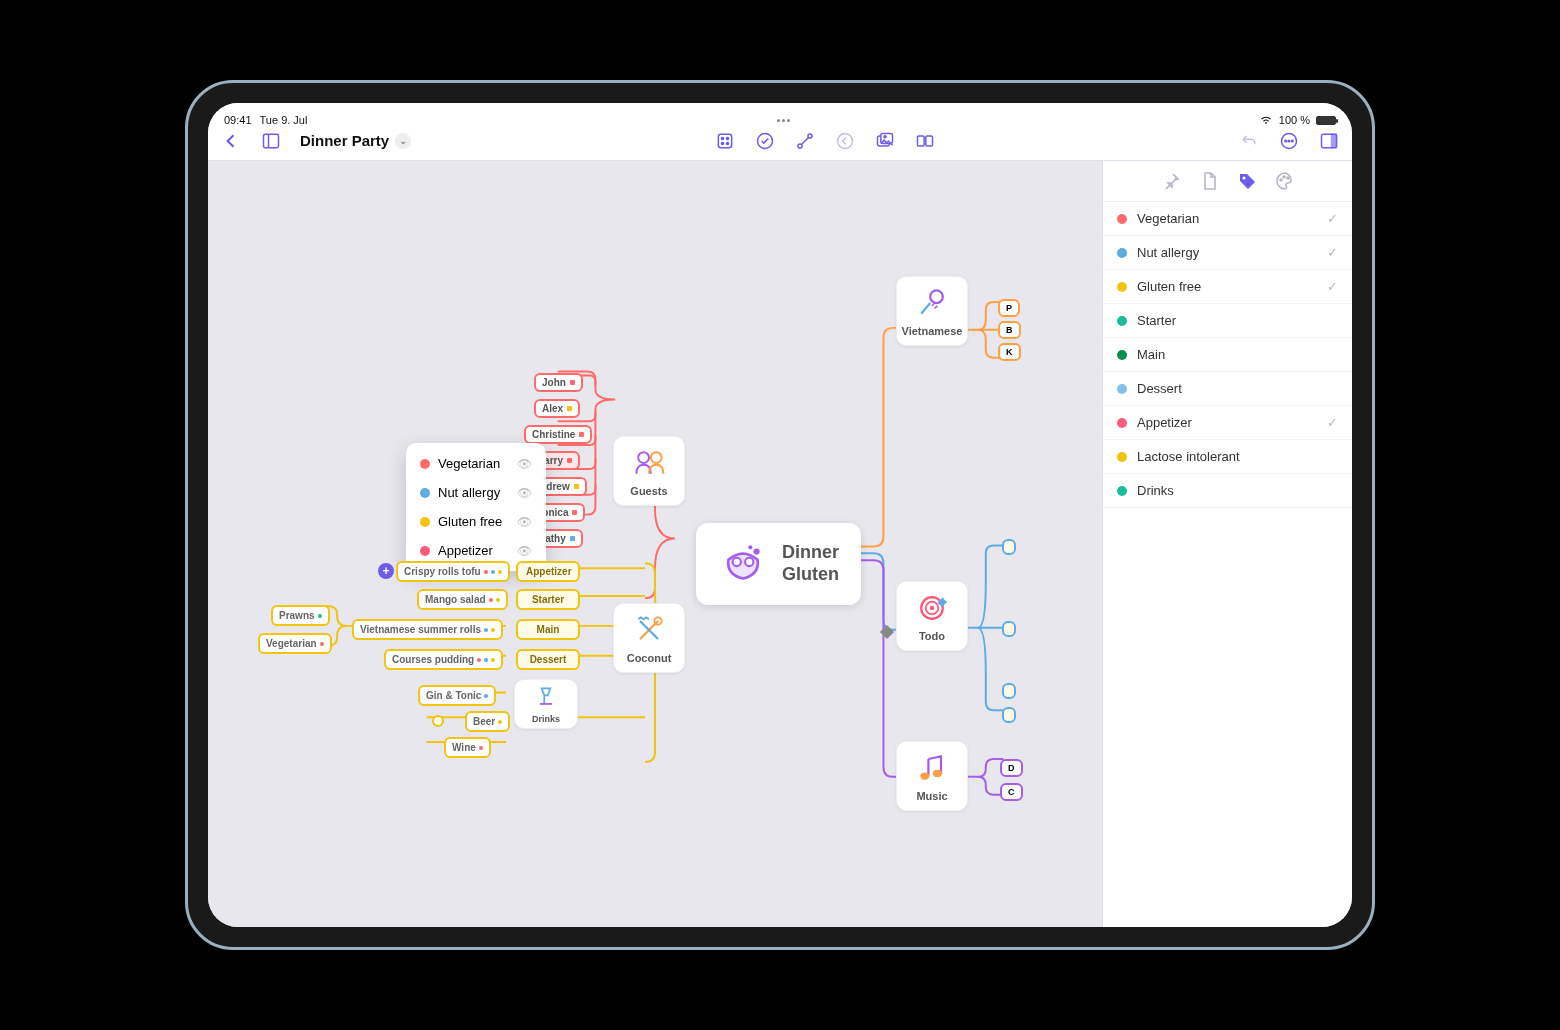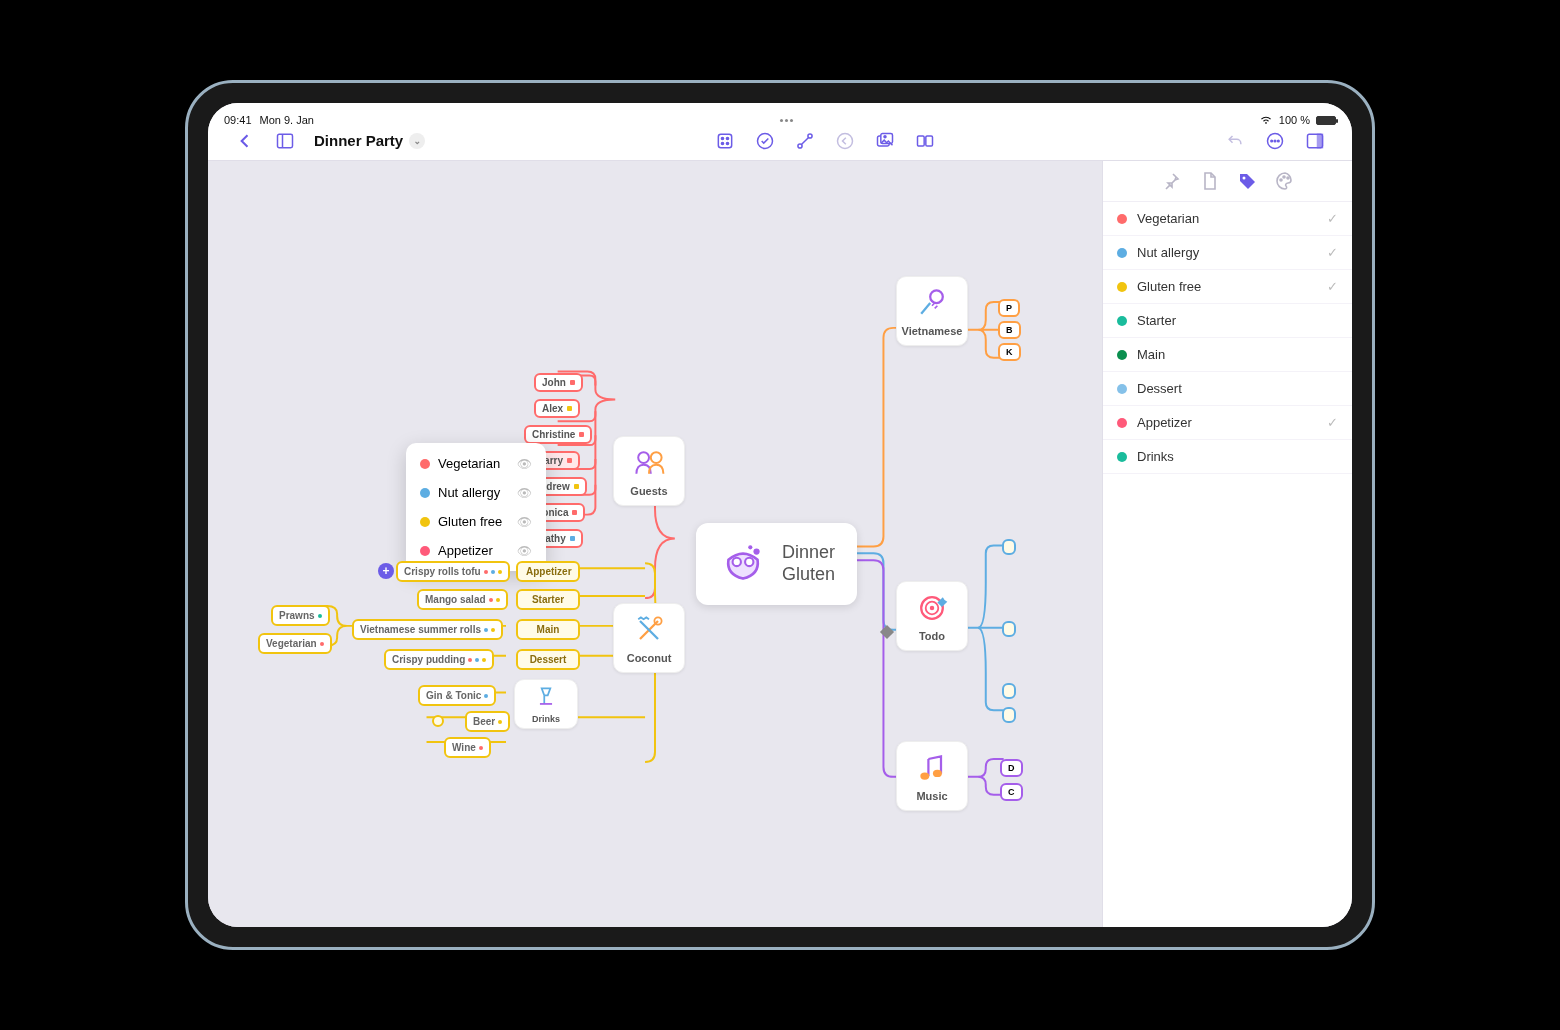--- a/index.html
+++ b/index.html
@@ -7,21 +7,21 @@
 .tablet{width:1190px;height:870px;background:#1a1a1a;border-radius:48px;padding:20px;border:3px solid #9ab0c0;box-shadow:0 60px 120px rgba(0,0,0,.6),0 30px 60px rgba(0,0,0,.5)}
 .screen{width:100%;height:100%;background:#e8e7ee;border-radius:30px;overflow:hidden;position:relative;display:flex;flex-direction:column}
 .statusbar{display:flex;align-items:center;justify-content:space-between;padding:12px 16px 0;font-size:11px;font-weight:500;color:#111;height:22px;background:#fff}
 .status-left{display:flex;gap:8px}
 .status-center{display:flex;gap:2px}
 .dot{width:3px;height:3px;border-radius:50%;background:#888}
 .status-right{display:flex;gap:6px;align-items:center}
 .wifi{width:14px;height:10px}
 .batt{width:20px;height:9px;border:1px solid #333;border-radius:2px;position:relative;background:#333}
 .batt::after{content:"";position:absolute;right:-3px;top:2px;width:2px;height:4px;background:#333;border-radius:1px}
-.toolbar{display:flex;align-items:center;justify-content:space-between;padding:4px 26px 8px;background:#fff;height:36px;border-bottom:1px solid #e0dee8}
+.toolbar{display:flex;align-items:center;justify-content:space-between;padding:4px 12px 8px;background:#fff;height:36px;border-bottom:1px solid #e0dee8}
 .tb-left,.tb-center,.tb-right{display:flex;align-items:center;gap:18px}
 .tb-icon{width:22px;height:22px;display:flex;align-items:center;justify-content:center;color:#6c5ce7;cursor:pointer}
 .tb-icon svg{width:20px;height:20px}
 .doc-title{font-size:15px;font-weight:700;color:#111;display:flex;align-items:center;gap:6px}
 .chev{width:16px;height:16px;border-radius:50%;background:#eee;display:flex;align-items:center;justify-content:center;font-size:9px;color:#888}
 .content{flex:1;display:flex;overflow:hidden}
 .canvas{flex:1;position:relative;background:#e8e7ee;overflow:hidden}
 .sidebar{width:250px;background:#fff;border-left:1px solid #e0dee8;overflow-y:auto}
 .sb-tabs{display:flex;justify-content:center;gap:18px;padding:10px 0;border-bottom:1px solid #f0eef5}
 .sb-tab{width:20px;height:20px;color:#b8b5c6;display:flex;align-items:center;justify-content:center}
@@ -30,21 +30,21 @@
 .tag-dot{width:10px;height:10px;border-radius:50%;flex:none}
 .tag-label{flex:1}
 .tag-check{color:#bbb;font-size:13px}
 
 .nd{position:absolute;border:2px solid;border-radius:6px;font-size:11px;font-weight:600;display:flex;align-items:center;justify-content:center;padding:3px 8px;background:#fffbe7}
 .big{position:absolute;background:#fff;border:1px solid #eee;border-radius:10px;display:flex;flex-direction:column;align-items:center;justify-content:center;padding:8px;box-shadow:0 1px 3px rgba(0,0,0,.08)}
 .big svg{width:36px;height:36px}
 .big .lbl{font-size:11px;font-weight:700;color:#555;margin-top:4px}
 .center-node{position:absolute;background:#fff;border-radius:12px;box-shadow:0 2px 8px rgba(0,0,0,.12);display:flex;align-items:center;gap:14px;padding:16px 22px}
 .center-node svg{width:50px;height:50px}
-.center-node .ttl{font-size:18px;font-weight:400;color:#555;line-height:1.2}
+.center-node .ttl{font-size:18px;font-weight:700;color:#555;line-height:1.2}
 
 .popup{position:absolute;background:#fff;border-radius:10px;box-shadow:0 6px 20px rgba(0,0,0,.18);padding:6px 0;min-width:140px}
 .popup-row{display:flex;align-items:center;gap:8px;padding:7px 14px;font-size:13px}
 .eye{margin-left:auto;color:#bbb;font-size:12px}
 .guest{position:absolute;border:2px solid #ff6b6b;border-radius:6px;background:#fff;font-size:10px;font-weight:600;padding:2px 6px;display:flex;align-items:center;gap:4px;color:#555}
 .gdot{width:5px;height:5px;border-radius:1px}
 .course{position:absolute;border:2px solid #f1c40f;border-radius:6px;background:#fffbe7;font-size:10px;font-weight:600;padding:3px 8px;color:#8a6d0f;text-align:center}
 .dish{position:absolute;border:2px solid #f1c40f;border-radius:6px;background:#fff;font-size:10px;font-weight:600;padding:3px 6px;color:#666;display:flex;align-items:center;gap:3px}
 .mdot{width:4px;height:4px;border-radius:50%}
 .add{position:absolute;width:16px;height:16px;border-radius:50%;background:#6c5ce7;color:#fff;font-size:12px;display:flex;align-items:center;justify-content:center;font-weight:700}
@@ -53,21 +53,21 @@
 </style>
 </head>
 <body>
 
 <div class="tablet">
 <div class="screen">
 
 <div class="statusbar">
   <div class="status-left">
     <span>09:41</span>
-    <span>Mon 9. Jan</span>
+    <span>Tue 9. Jul</span>
   </div>
   <div class="status-center">
     <div class="dot"></div>
           <div class="dot"></div>
           <div class="dot"></div>
   </div>
   <div class="status-right">
     <svg class="wifi" viewBox="0 0 16 12">
             <path d="M8 10.5a1 1 0 100-2 1 1 0 000 2zM4.5 7a5 5 0 017 0l-1 1a3.5 3.5 0 00-5 0zM2 4.5a8.5 8.5 0 0112 0l-1 1a7 7 0 00-10 0z" fill="#111"></path>
           </svg>
@@ -297,21 +297,21 @@
           </div>
 <div class="dish" style="left:63px;top:444px">
             <span>Prawns</span>
             <span class="mdot" style="background:#1abc9c"></span>
           </div>
 <div class="dish" style="left:50px;top:472px">
             <span>Vegetarian</span>
             <span class="mdot" style="background:#ff6b6b"></span>
           </div>
 <div class="dish" style="left:176px;top:488px">
-            <span>Crispy pudding</span>
+            <span>Courses pudding</span>
             <span class="mdot" style="background:#ff6b6b"></span>
             <span class="mdot" style="background:#5dade2"></span>
             <span class="mdot" style="background:#f1c40f"></span>
           </div>
 <div class="dish" style="left:210px;top:524px">
             <span>Gin &amp; Tonic</span>
             <span class="mdot" style="background:#5dade2"></span>
           </div>
 <div class="dish" style="left:257px;top:550px">
             <span>Beer</span>
@@ -419,20 +419,24 @@
             <div class="tag-row">
               <span class="tag-dot" style="background:#85c1e9"></span>
               <span class="tag-label">Dessert</span>
             </div>
             <div class="tag-row">
               <span class="tag-dot" style="background:#ff5a7a"></span>
               <span class="tag-label">Appetizer</span>
               <span class="tag-check">✓</span>
             </div>
             <div class="tag-row">
+              <span class="tag-dot" style="background:#f1c40f"></span>
+              <span class="tag-label">Lactose intolerant</span>
+            </div>
+            <div class="tag-row">
               <span class="tag-dot" style="background:#1abc9c"></span>
               <span class="tag-label">Drinks</span>
             </div>
           </div>
 </div>
 
 </div>
 
 </div>
 </div>

